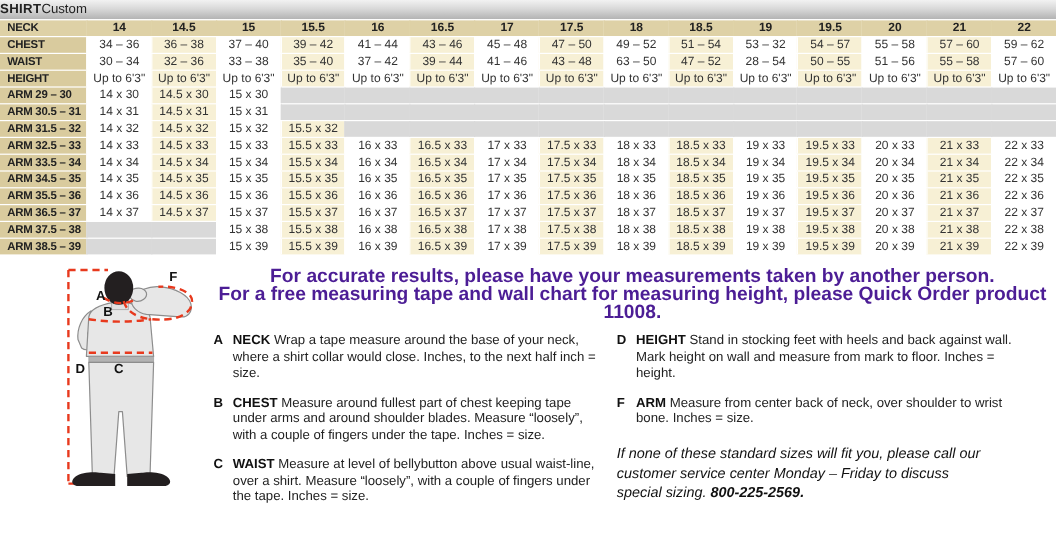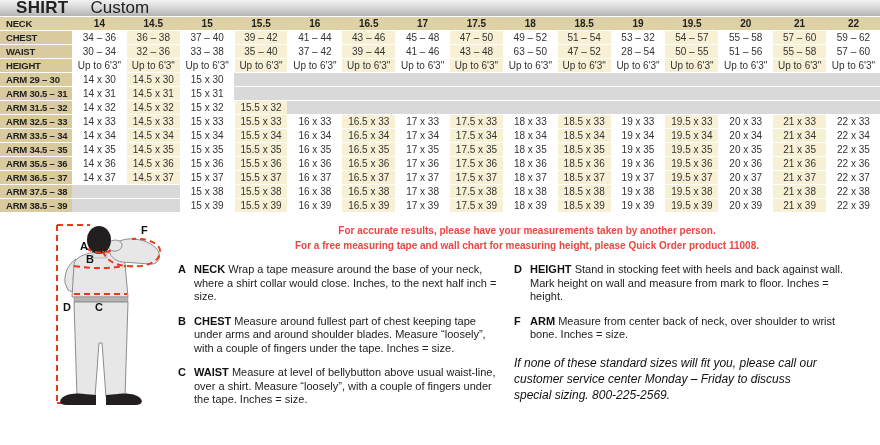--- a/index.html
+++ b/index.html
@@ -6,53 +6,53 @@
     --tan:#d9cb9e; --headertan:#ded1a6; --cream:#f7f0d5; --blank:#d9d9d9; --red:#e8391d;
   }
   *{box-sizing:border-box}
   html,body{margin:0;padding:0}
   body{
     width:880px;height:445px;overflow:hidden;background:#fff;color:#1a1a1a;
     font-family:"Liberation Sans","DejaVu Sans",sans-serif;
   }
   
   .topbar{
-    height:17px;display:flex;align-items:center;padding-left:16px;
+    height:17px;display:flex;align-items:center;padding-left:0;
     background:linear-gradient(#f2f2f2 0%,#d9d9d9 45%,#b3b3b3 100%);
-    border-bottom:1px solid #fff;font-size:17px;color:#222;
+    border-bottom:1px solid #fff;font-size:11px;color:#222;
   }
   .topbar .t{font-weight:bold;letter-spacing:.3px}
-  .topbar .s{margin-left:22px}
+  .topbar .s{margin-left:0}
   
   .trow{display:flex;height:14px;border-bottom:1px solid #fff}
   .tlabel{
     flex:0 0 72px;background:var(--tan);font-weight:bold;font-size:9.5px;line-height:13px;
     padding-left:6px;white-space:nowrap;letter-spacing:-.2px;color:#222;
   }
   .tcell{
     flex:1;text-align:center;font-size:10px;line-height:13px;background:#fff;
     border-left:1px solid #fff;white-space:nowrap;overflow:hidden;color:#333;
   }
   .tcell.alt{background:var(--cream)}
   .tcell.blank{background:var(--blank);border-left-color:var(--blank)}
   .trow.thead .tlabel{background:var(--headertan)}
   .trow.thead .tcell{background:var(--headertan);border-left-color:var(--headertan);font-weight:bold;color:#222}
   
   .bottom{display:flex;margin-top:8px}
   .fig{flex:0 0 178px}
   .content{flex:1;padding-right:4px}
-  .intro{text-align:center;font-weight:bold;font-size:10px;line-height:15px;margin:2px 0 10px;color:#ef4444}
+  .intro{text-align:center;font-weight:bold;font-size:16px;line-height:15px;margin:2px 0 10px;color:#4c1d95}
   .cols{display:flex}
   .col-left{flex:0 0 322px;margin-right:14px}
   .col-right{flex:1;padding-right:16px}
   .item{display:flex;margin-bottom:11px;font-size:11px;line-height:13.5px;color:#222}
   .item .letter{flex:0 0 16px;font-weight:bold;color:#111}
   .item .kw{font-weight:bold;color:#111}
   .note{font-style:italic;font-size:12px;line-height:16px;margin-top:13px;padding-right:40px;color:#111}
-  .note .phone{font-weight:normal}
+  .note .phone{font-weight:bold}
 </style>
 </head>
 <body>
 
 <div class="topbar">
   <span class="t">SHIRT</span>
   <span class="s">Custom</span>
 </div>
 
 <div>

